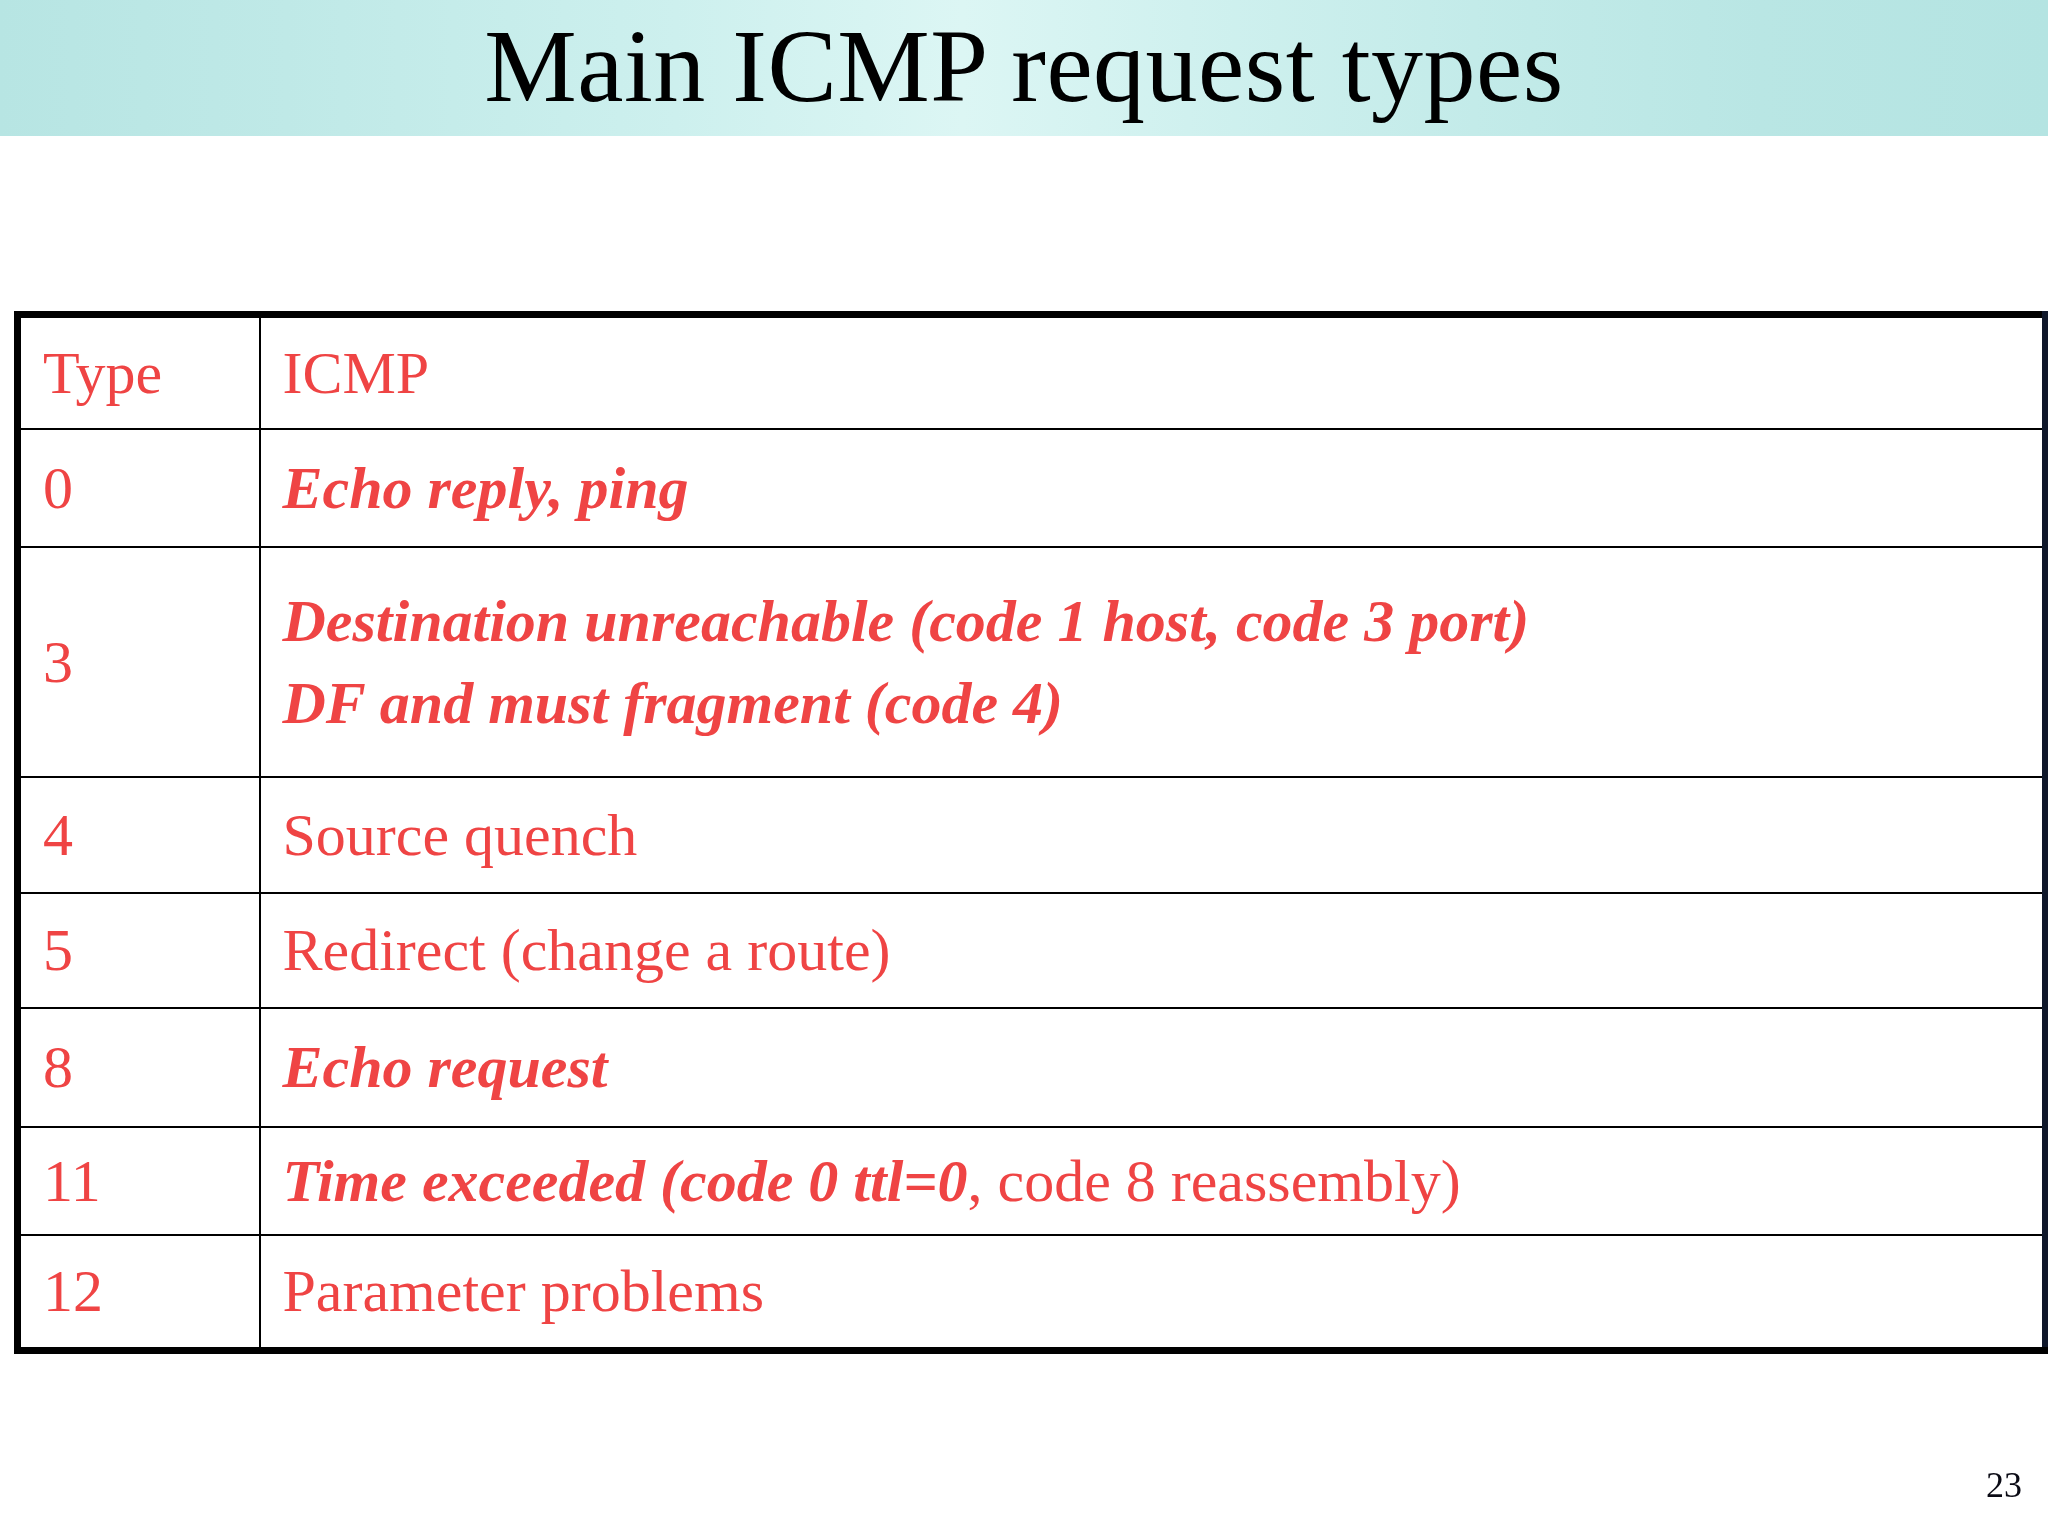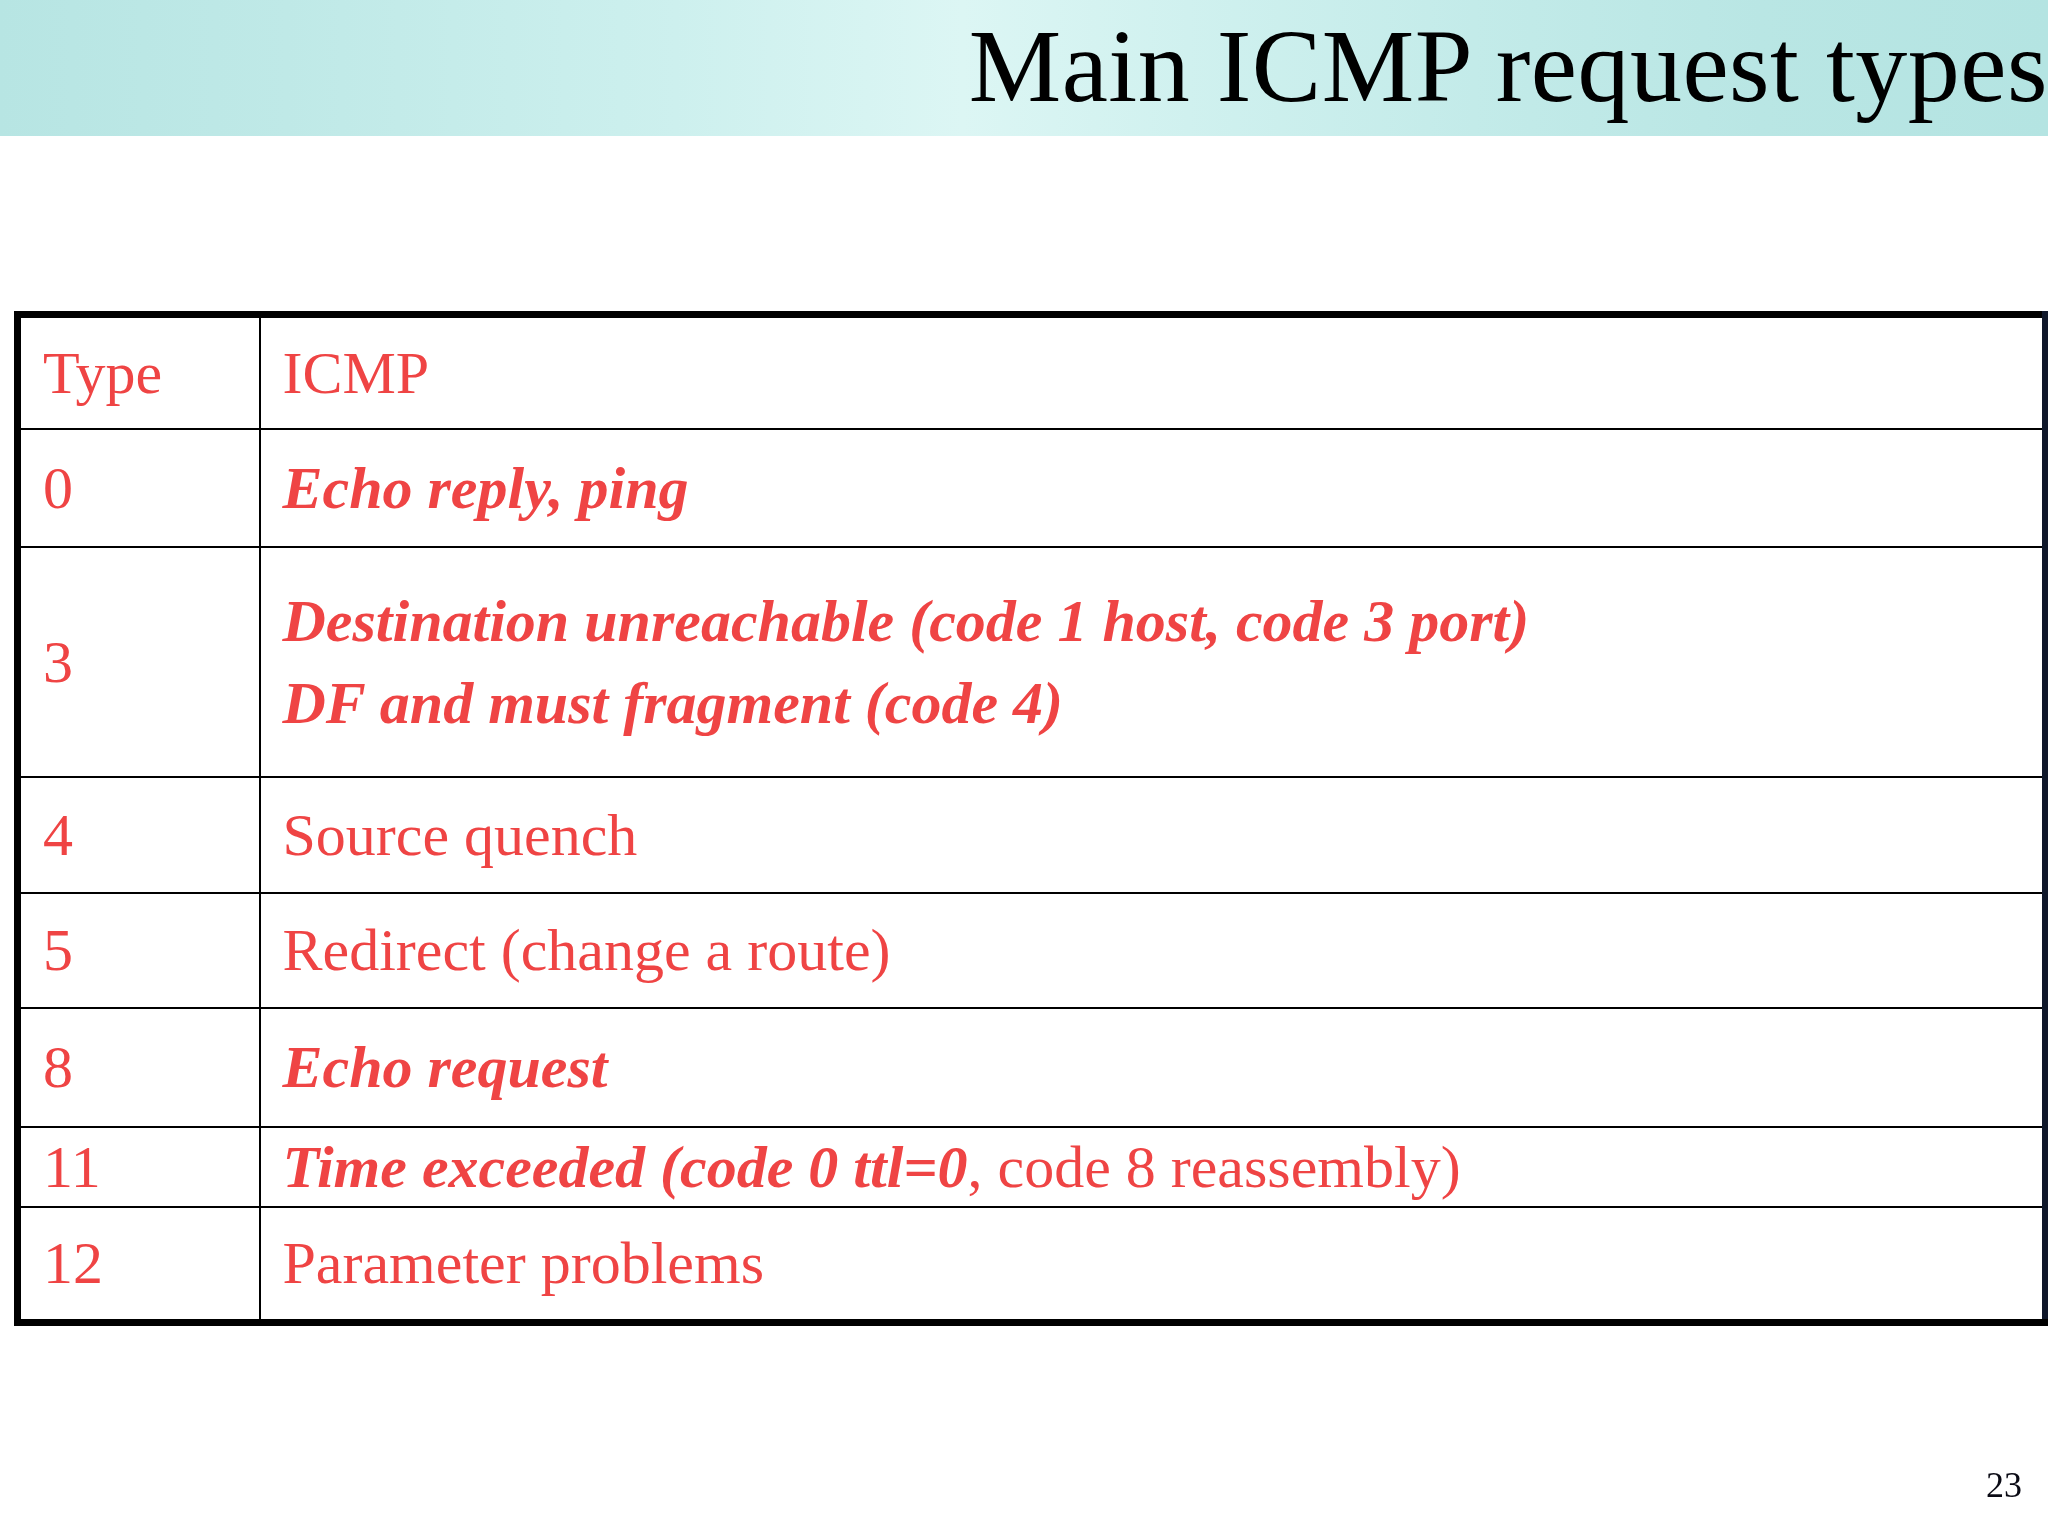--- a/index.html
+++ b/index.html
@@ -34,21 +34,21 @@
                 #b9e6e4 86%,
                 #b4e4e2 100%);
   }
   #title-text {
     position: absolute;
     left: 0;
     top: 0;
     width: 2048px;
     height: 136px;
     line-height: 132px;
-    text-align: right;
+    text-align: center;
     font-size: 104px;
     font-weight: 400;
     color: #000000;
     letter-spacing: 0.5px;
     white-space: nowrap;
   }
 
   
   #icmp-table {
     position: absolute;
@@ -73,21 +73,21 @@
   #icmp-table tr.row-outer-bottom td { border-bottom: 7px solid #000000; }
   #icmp-table td.cell-type { border-left: 7px solid #000000; }
   #icmp-table td.cell-icmp { border-right: 7px solid #0f172a; }
 
   .r-h  td { height: 114px; }
   .r-0  td { height: 118px; }
   .r-3  td { height: 230px; }
   .r-4  td { height: 116px; }
   .r-5  td { height: 115px; }
   .r-8  td { height: 119px; }
-  .r-11 td { height: 80px; }
+  .r-11 td { height: 108px; }
   .r-12 td { height: 116px; }
 
   .cell-type { font-weight: 400; font-style: normal; }
   .cell-icmp { font-weight: 400; font-style: normal; }
 
   .bi { font-weight: 700; font-style: italic; }
   .plain { font-weight: 400; font-style: normal; }
 
   .line2 {
     display: block;

